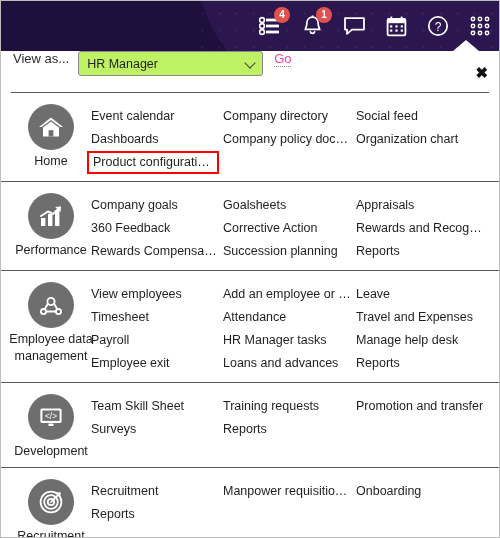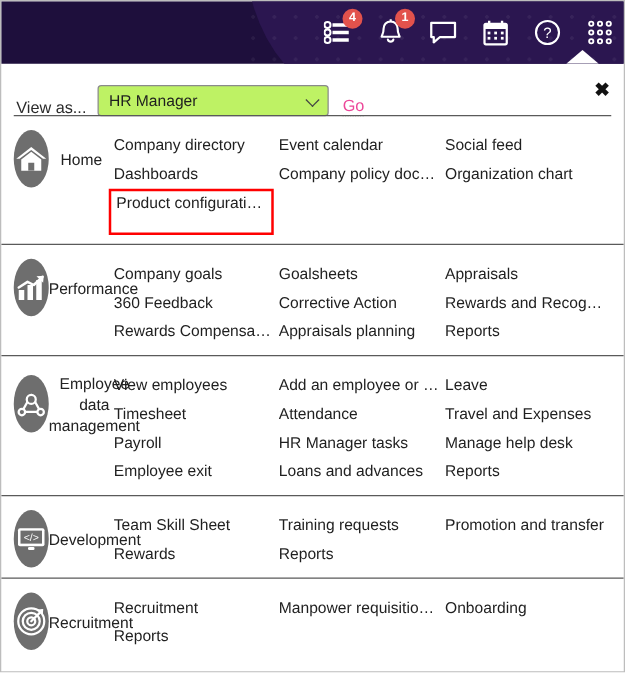--- a/index.html
+++ b/index.html
@@ -90,21 +90,21 @@
     border-left: 13px solid transparent;
     border-right: 13px solid transparent;
     border-bottom: 11px solid #ffffff;
   }
 
   
   .viewbar {
     position: relative;
     height: 42px;
     display: flex;
-    align-items: flex-end;
+    align-items: flex-start;
     padding: 0 12px;
   }
   .viewas-label {
     font-size: 13px;
     color: #2b2b2b;
     margin-right: 9px;
   }
   .role-select {
     position: relative;
     width: 185px;
@@ -166,21 +166,21 @@
     align-items: flex-start;
     padding: 9px 10px 7px 10px;
     border-bottom: 1px solid #5a5a5a;
   }
   .section:last-child { border-bottom: none; }
 
   .sec-left {
     width: 80px;
     flex: 0 0 80px;
     display: flex;
-    flex-direction: row;
+    flex-direction: column;
     align-items: center;
     padding-top: 2px;
   }
   .sec-icon {
     width: 46px;
     height: 46px;
     border-radius: 50%;
     background: #6e6e6e;
     display: flex;
     align-items: center;
@@ -212,21 +212,21 @@
     overflow: hidden;
     text-overflow: ellipsis;
     padding-right: 4px;
     cursor: pointer;
   }
   .mi.empty { cursor: default; }
   .mi.highlight {
     display: inline-block;
     border: 2px solid #ff0000;
     line-height: 19px;
-    height: 37px;
+    height: 23px;
     padding: 0 4px;
     margin-left: -4px;
     width: max-content;
     max-width: 100%;
   }
 </style>
 </head>
 <body>
 
 <div id="app">
@@ -330,22 +330,22 @@
         <div class="sec-icon">
           <svg width="28" height="28" viewBox="0 0 28 28">
             <path d="M14 4.5 L26 14 L23.4 14 L23.4 14 L14 7 L4.6 14 L2 14 Z" fill="#fff"></path>
             <path d="M14 8.4 L22 14.6 L22 23.5 L6 23.5 L6 14.6 Z" fill="#fff"></path>
             <rect x="11.6" y="17.2" width="4.8" height="6.3" fill="#6e6e6e"></rect>
           </svg>
         </div>
         <div class="sec-title">Home</div>
       </div>
       <div class="sec-grid">
+        <div class="mi">Event calendar</div>
         <div class="mi">Company directory</div>
-        <div class="mi">Event calendar</div>
         <div class="mi">Social feed</div>
         <div class="mi">Dashboards</div>
         <div class="mi">Company policy docum...</div>
         <div class="mi">Organization chart</div>
         <div class="mi highlight">Product configurations</div>
         <div class="mi empty"></div>
       </div>
     </div>
 
     <div class="section">
@@ -362,21 +362,21 @@
         <div class="sec-title">Performance</div>
       </div>
       <div class="sec-grid">
         <div class="mi">Company goals</div>
         <div class="mi">Goalsheets</div>
         <div class="mi">Appraisals</div>
         <div class="mi">360 Feedback</div>
         <div class="mi">Corrective Action</div>
         <div class="mi">Rewards and Recognitio...</div>
         <div class="mi">Rewards Compensation</div>
-        <div class="mi">Appraisals planning</div>
+        <div class="mi">Succession planning</div>
         <div class="mi">Reports</div>
       </div>
     </div>
 
     <div class="section">
       <div class="sec-left">
         <div class="sec-icon">
           <svg width="28" height="28" viewBox="0 0 28 28">
             <path d="M14 7 L21.5 20.5 L6.5 20.5 Z" fill="none" stroke="#fff" stroke-width="1.8" stroke-linejoin="round"></path>
             <circle cx="14" cy="10.5" r="3.6" fill="#6e6e6e" stroke="#fff" stroke-width="1.8"></circle>
@@ -411,21 +411,21 @@
             <text x="14" y="15.6" font-family="Liberation Sans, sans-serif" font-size="8.4" fill="#fff" text-anchor="middle">&lt;/&gt;</text>
             <rect x="11.4" y="20.6" width="5.2" height="2.3" rx="1" fill="#fff"></rect>
           </svg>
         </div>
         <div class="sec-title">Development</div>
       </div>
       <div class="sec-grid">
         <div class="mi">Team Skill Sheet</div>
         <div class="mi">Training requests</div>
         <div class="mi">Promotion and transfer</div>
-        <div class="mi">Rewards</div>
+        <div class="mi">Surveys</div>
         <div class="mi">Reports</div>
         <div class="mi empty"></div>
       </div>
     </div>
 
     <div class="section">
       <div class="sec-left">
         <div class="sec-icon">
           <svg width="28" height="28" viewBox="0 0 28 28">
             <circle cx="14" cy="14" r="10.4" fill="none" stroke="#fff" stroke-width="1.8"></circle>

